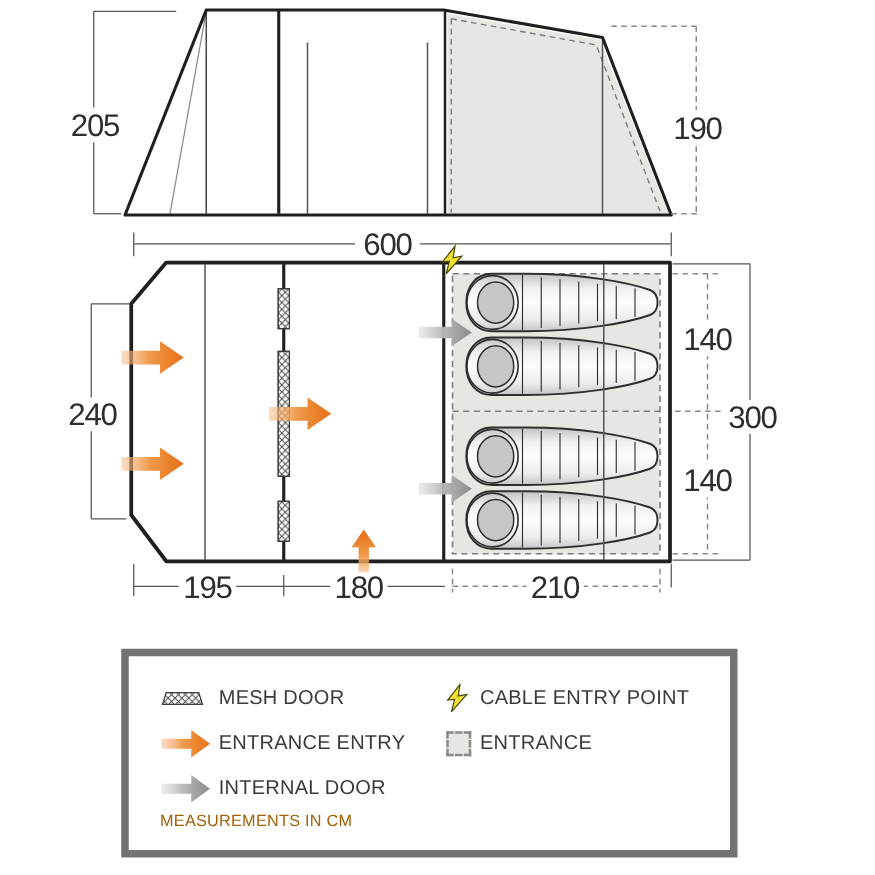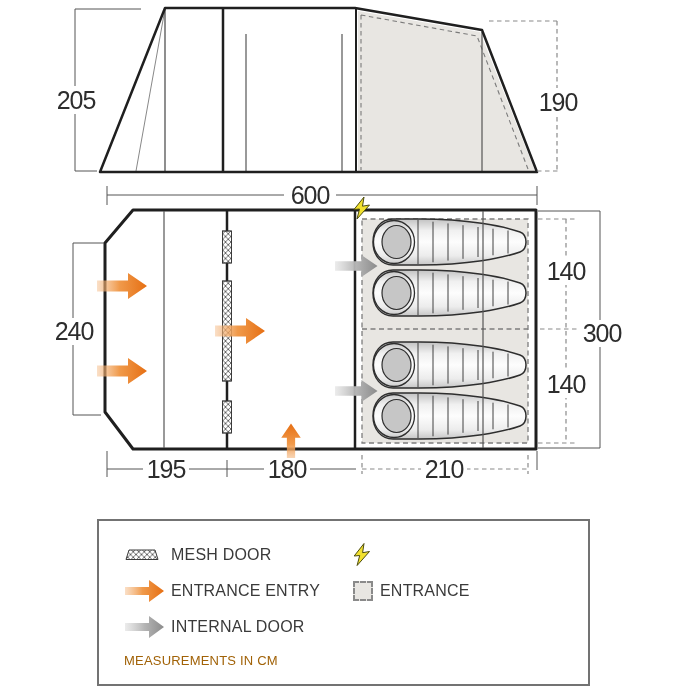--- a/index.html
+++ b/index.html
@@ -3,21 +3,21 @@
 <meta charset="utf-8">
 <style>
   html,body{margin:0;padding:0;background:#fff;}
   #stage{position:relative;width:700px;height:700px;background:#ffffff;overflow:hidden;
          font-family:"Liberation Sans","DejaVu Sans",sans-serif;}
   #diagram{position:absolute;left:0;top:0;}
   text.dim{font-family:"Liberation Sans","DejaVu Sans",sans-serif;font-size:25px;
            letter-spacing:-1px;fill:#2d2d2d;text-anchor:middle;}
   
   .legend{position:absolute;left:97px;top:519px;width:493px;height:167px;
-          border:2px solid #737373;background:#fff;box-sizing:border-box;}
+          border:6px solid #737373;background:#fff;box-sizing:border-box;}
   .lg-col{position:absolute;top:22px;display:flex;flex-direction:column;gap:13px;}
   .lg-col.c1{left:26px;}
   .lg-col.c2{left:254px;}
   .lg-row{display:flex;align-items:center;height:23px;}
   .lg-ic{width:46px;display:flex;align-items:center;justify-content:flex-start;}
   .lg-label{font-size:16px;letter-spacing:0.2px;color:#3a3a3a;white-space:nowrap;}
   .bedroom-swatch{width:20px;height:20px;background:#e8e6e2;border:2px dashed #8a8a8a;box-sizing:border-box;}
   .pole-swatch{width:30px;height:0;border-top:2px solid #2f2f2f;}
   .lg-foot{position:absolute;left:25px;bottom:16px;font-size:13px;letter-spacing:0.2px;color:#a16207;}
 </style>
@@ -212,20 +212,21 @@
       <span class="lg-label">INTERNAL DOOR</span>
     </div>
   </div>
   <div class="lg-col c2">
     <div class="lg-row">
       <span class="lg-ic" style="width:27px">
         <svg width="18" height="24" viewBox="0 0 17 24">
           <path d="M10.5,0.5 L0.7,13 L6.2,12.5 L3.6,22.5 L16,8.5 L9.1,9.7 Z" fill="#f2e12f" stroke="#4c4c10" stroke-width="1"></path>
         </svg>
       </span>
+      <span class="lg-label">CABLE ENTRY POINT</span>
     </div>
     <div class="lg-row">
       <span class="lg-ic" style="width:27px">
         <span class="bedroom-swatch"></span>
       </span>
       <span class="lg-label">ENTRANCE</span>
     </div>
   </div>
   <div class="lg-foot">MEASUREMENTS IN CM</div>
 </div>

